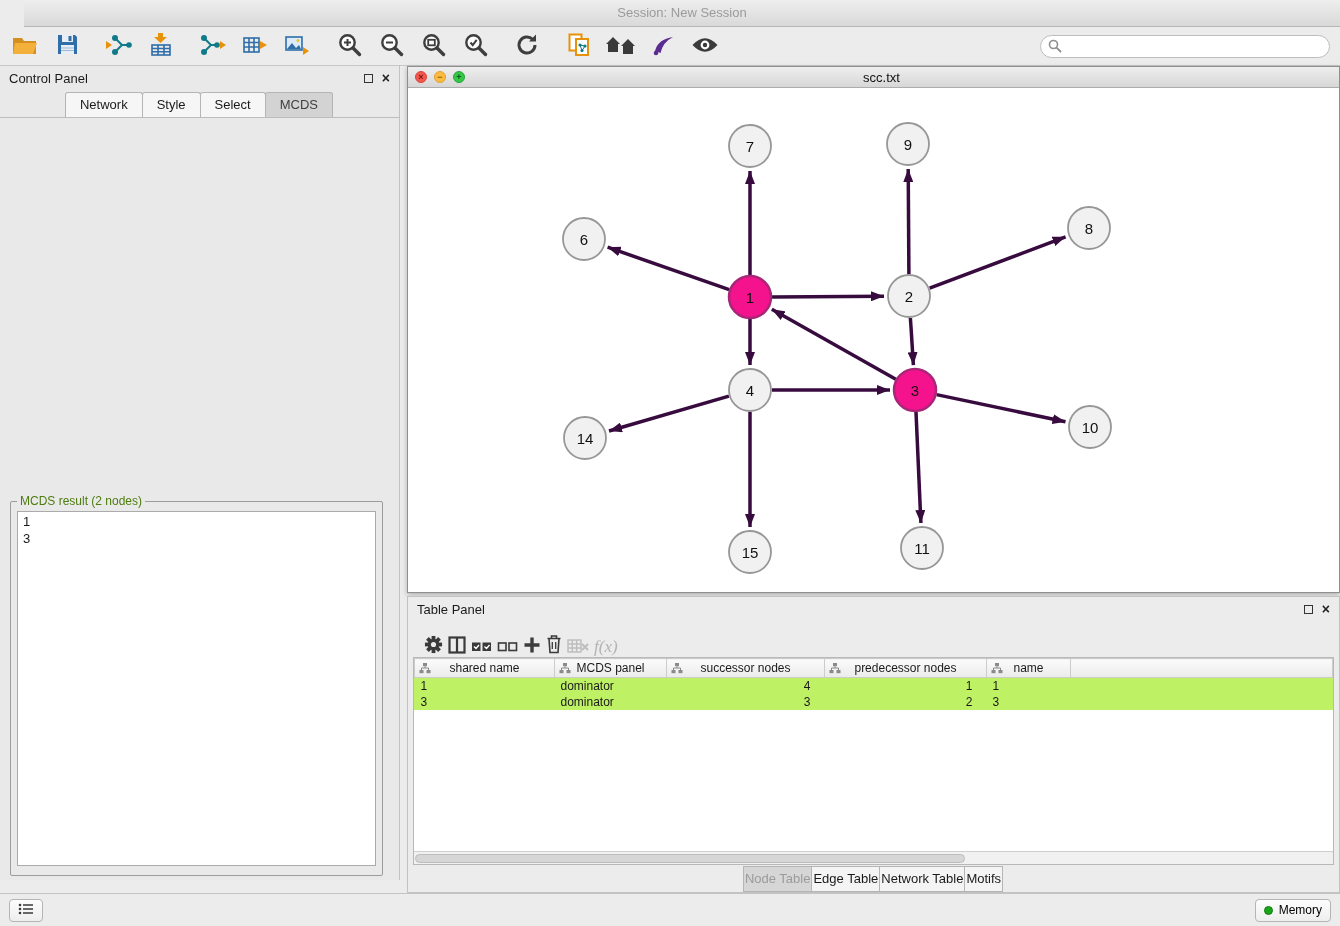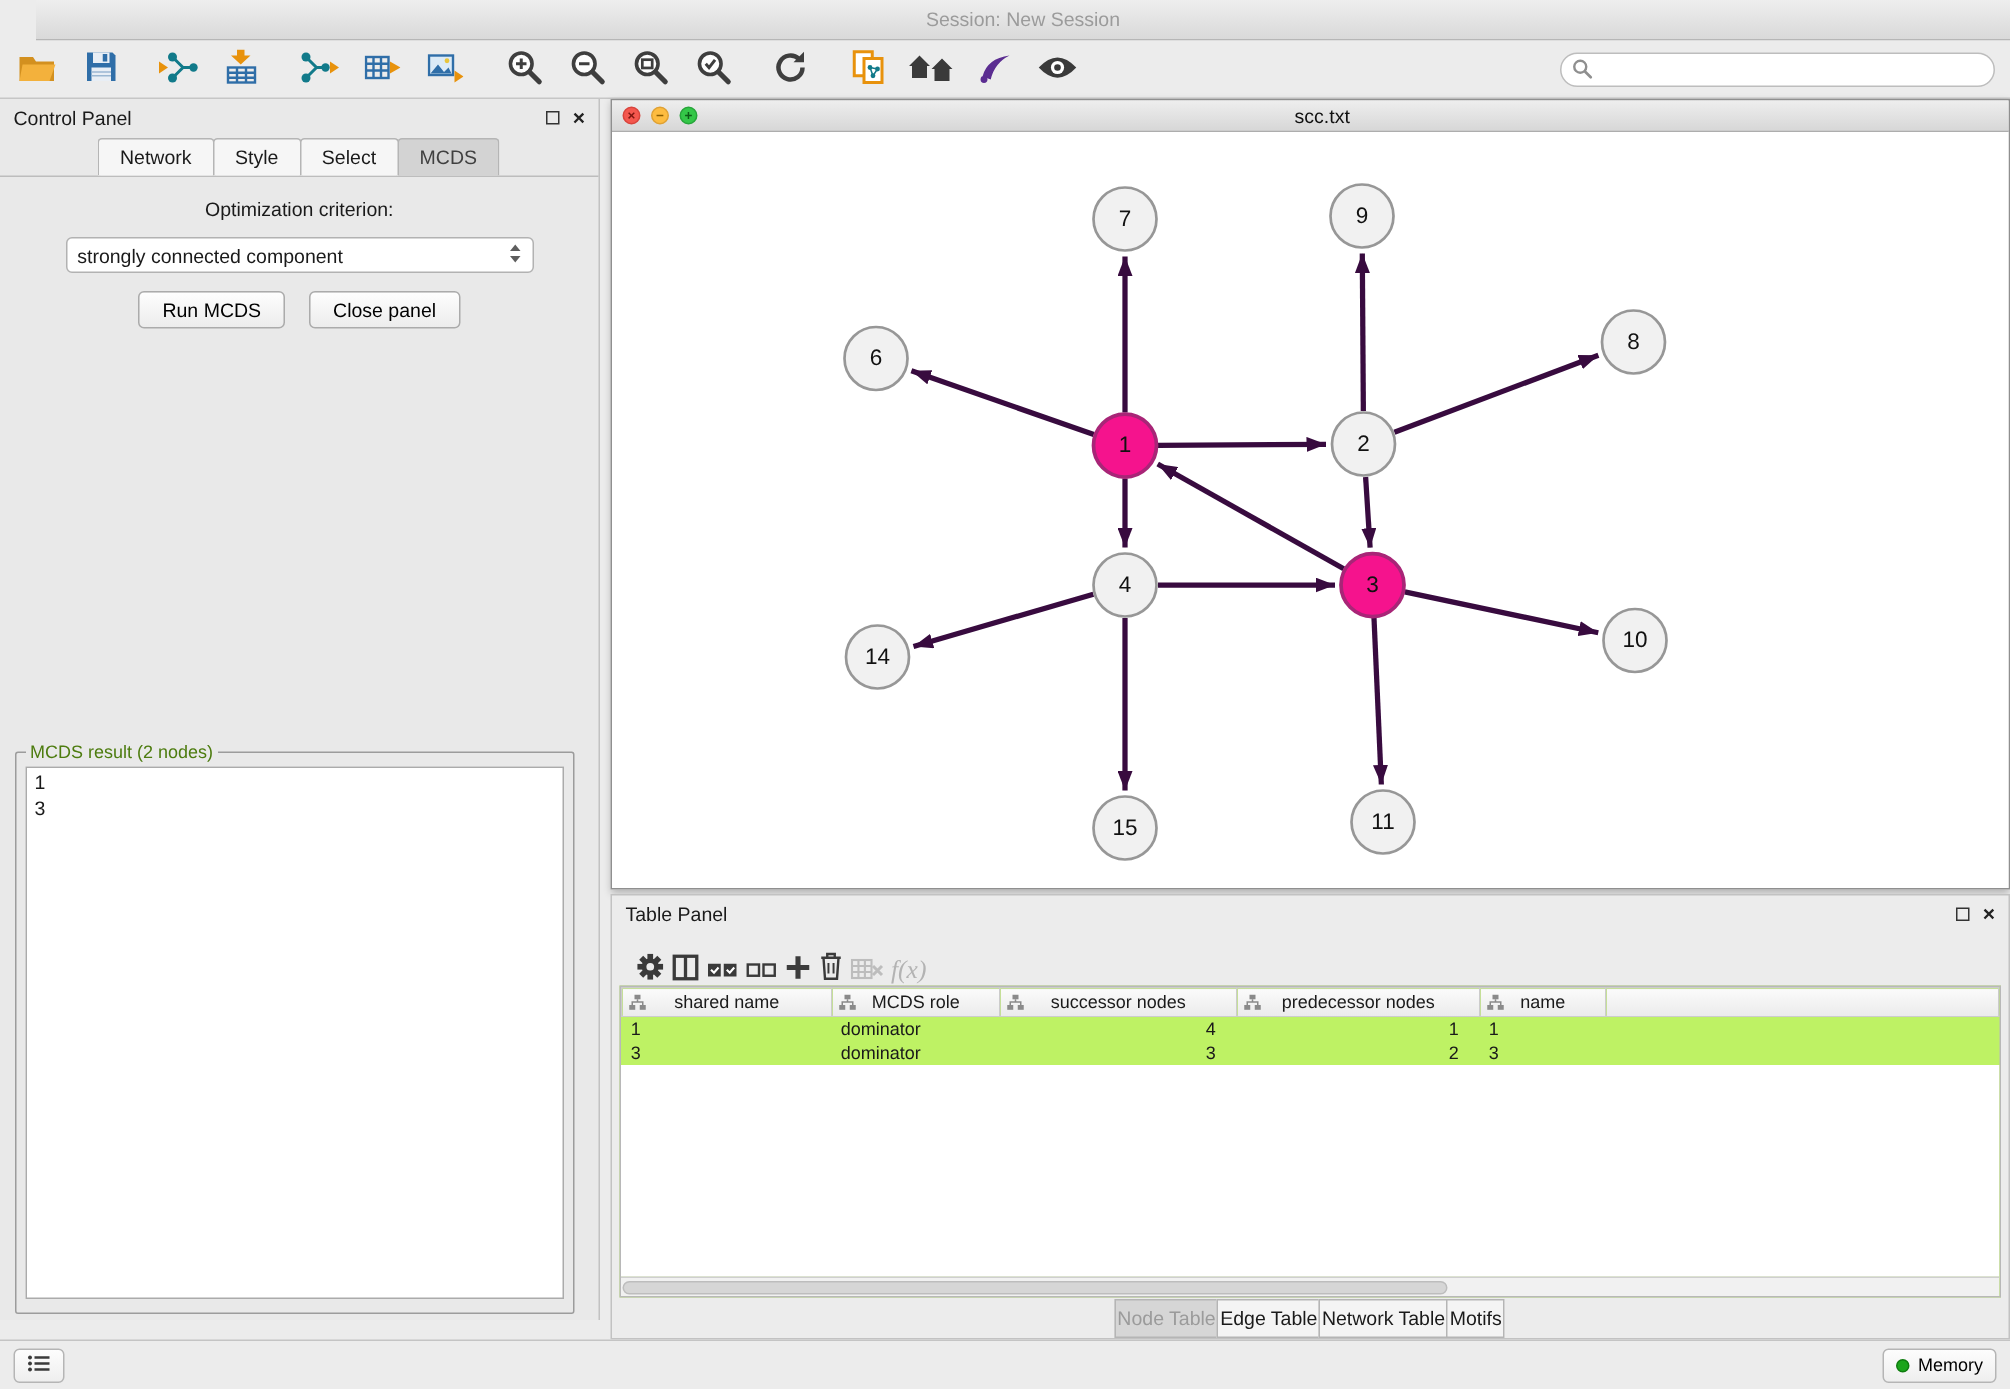--- a/index.html
+++ b/index.html
@@ -273,34 +273,20 @@
         <span class="float-box"></span>
         <span class="close-x">×</span>
       </span>
     </div>
     <div class="cp-tabs" id="cp-tabs">
         <div class="cp-tab">Network</div>
         <div class="cp-tab">Style</div>
         <div class="cp-tab">Select</div>
         <div class="cp-tab active">MCDS</div>
       </div>
-    <div class="cp-body">
-      <div class="opt-label">Optimization criterion:</div>
-      <div class="dropdown">
-        <span>strongly connected component</span>
-        <span><svg width="9" height="14" viewBox="0 0 9 14">
-              <path d="M4.5 1 L8 5.3 H1 z" fill="#5e5e5e"></path>
-              <path d="M4.5 13 L1 8.7 h7 z" fill="#5e5e5e"></path>
-            </svg></span>
-      </div>
-      <div class="btn-row">
-        <button class="push-btn">Run MCDS</button>
-        <button class="push-btn">Close panel</button>
-      </div>
-    </div>
     <fieldset class="result-box">
       <legend>MCDS result (2 nodes)</legend>
       <div class="result-text" id="mcds-result-text">1
 3</div>
     </fieldset>
   </div>
 
   <div class="right-col">
 
     <div class="network-window">
@@ -462,21 +448,21 @@
                       <rect x="4" y="0" width="4" height="3.2" fill="#8a8a8a"></rect>
                       <rect x="0.5" y="7" width="4" height="3.2" fill="#8a8a8a"></rect>
                       <rect x="7.5" y="7" width="4" height="3.2" fill="#8a8a8a"></rect>
                       <path d="M6 3.2 V5 M2.5 7 V5 H9.5 V7" stroke="#8a8a8a" fill="none"></path>
                     </svg></span><span>shared name</span></th>
                 <th><span class="th-icon"><svg width="12" height="11" viewBox="0 0 12 11">
                       <rect x="4" y="0" width="4" height="3.2" fill="#8a8a8a"></rect>
                       <rect x="0.5" y="7" width="4" height="3.2" fill="#8a8a8a"></rect>
                       <rect x="7.5" y="7" width="4" height="3.2" fill="#8a8a8a"></rect>
                       <path d="M6 3.2 V5 M2.5 7 V5 H9.5 V7" stroke="#8a8a8a" fill="none"></path>
-                    </svg></span><span>MCDS role</span></th>
+                    </svg></span><span>MCDS panel</span></th>
                 <th><span class="th-icon"><svg width="12" height="11" viewBox="0 0 12 11">
                       <rect x="4" y="0" width="4" height="3.2" fill="#8a8a8a"></rect>
                       <rect x="0.5" y="7" width="4" height="3.2" fill="#8a8a8a"></rect>
                       <rect x="7.5" y="7" width="4" height="3.2" fill="#8a8a8a"></rect>
                       <path d="M6 3.2 V5 M2.5 7 V5 H9.5 V7" stroke="#8a8a8a" fill="none"></path>
                     </svg></span><span>successor nodes</span></th>
                 <th><span class="th-icon"><svg width="12" height="11" viewBox="0 0 12 11">
                       <rect x="4" y="0" width="4" height="3.2" fill="#8a8a8a"></rect>
                       <rect x="0.5" y="7" width="4" height="3.2" fill="#8a8a8a"></rect>
                       <rect x="7.5" y="7" width="4" height="3.2" fill="#8a8a8a"></rect>

